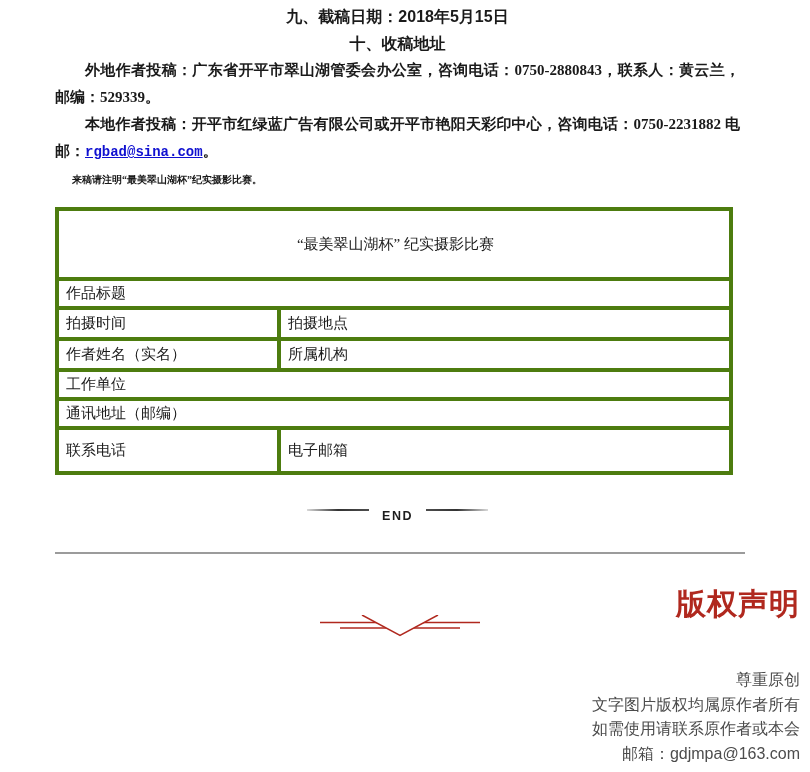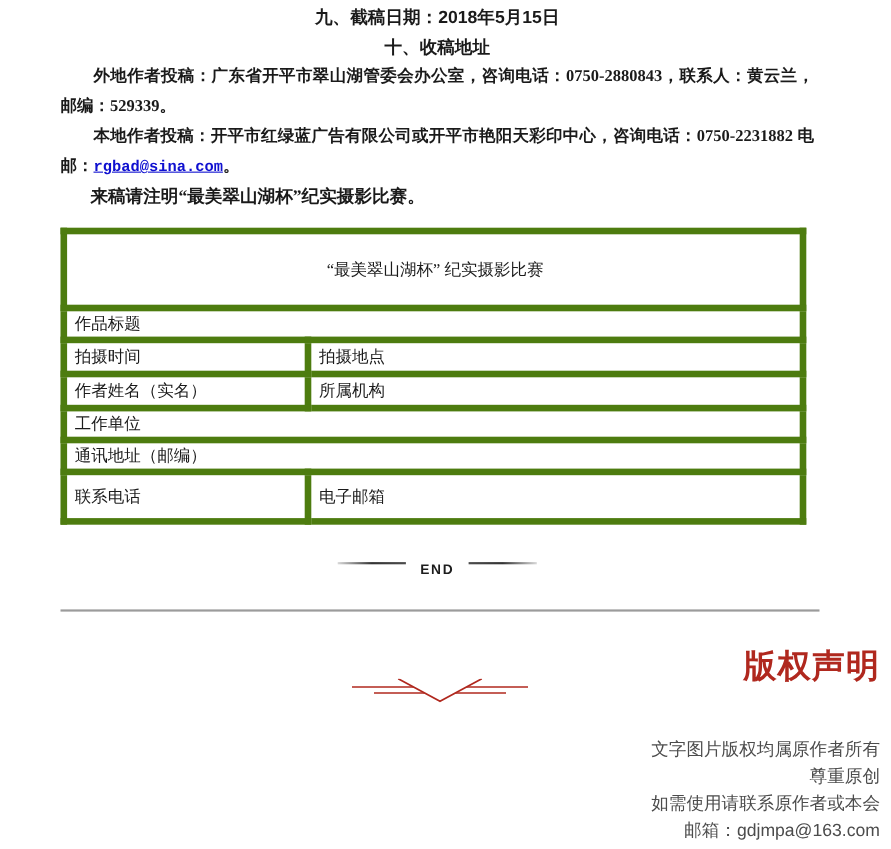--- a/index.html
+++ b/index.html
@@ -27,36 +27,36 @@
     text-align: justify;
     font-weight: bold;
   }
   p.h {
     font-weight: 700;
     font-size: 16px;
     text-align: center;
     font-family: "Liberation Sans", "DejaVu Sans", sans-serif;
   }
   p.indent { text-indent: 2em; }
-  p.note { text-indent: 1.7em; font-size: 16px; }
+  p.note { text-indent: 1.7em; font-size: 10px; }
   a.mail {
     color: var(--link-blue);
     text-decoration: underline;
     font-family: "Liberation Mono", "DejaVu Sans Mono", monospace;
     font-size: 14px;
   }
 
   table.form {
     border-collapse: collapse;
     width: 678px;
     margin-top: 14px;
     table-layout: fixed;
   }
   table.form td {
-    border: 6px solid #4d7c0f;
+    border: 4px solid #4d7c0f;
     font-size: 15px;
     padding: 0 4px 0 7px;
     vertical-align: middle;
     color: #1b1b1b;
     overflow: hidden;
     white-space: nowrap;
   }
   td.title-cell { height: 70px; text-align: center; padding: 0; }
   tr.r2 td { height: 29px; }
   tr.r3 td { height: 31px; }
@@ -166,19 +166,19 @@
 
   <div class="copyright">
     <div class="cr-title">版权声明</div>
     <svg class="cr-decor" width="162" height="26" viewBox="0 0 162 26">
       <line x1="1" y1="7.5" x2="161" y2="7.5" stroke="#b0281e" stroke-width="1.4"></line>
       <line x1="21" y1="13" x2="141" y2="13" stroke="#b0281e" stroke-width="1.4"></line>
       <polygon points="43,0 81,21 119,0" fill="#ffffff"></polygon>
       <path d="M43,0 L81,20.5 L119,0" fill="none" stroke="#b0281e" stroke-width="1.5"></path>
     </svg>
     <div class="cr-lines">
+      <div>尊重原创</div>
       <div>文字图片版权均属原作者所有</div>
-      <div>尊重原创</div>
       <div>如需使用请联系原作者或本会</div>
       <div>邮箱：gdjmpa@163.com</div>
     </div>
   </div>
 </div>
 
 </body></html>

